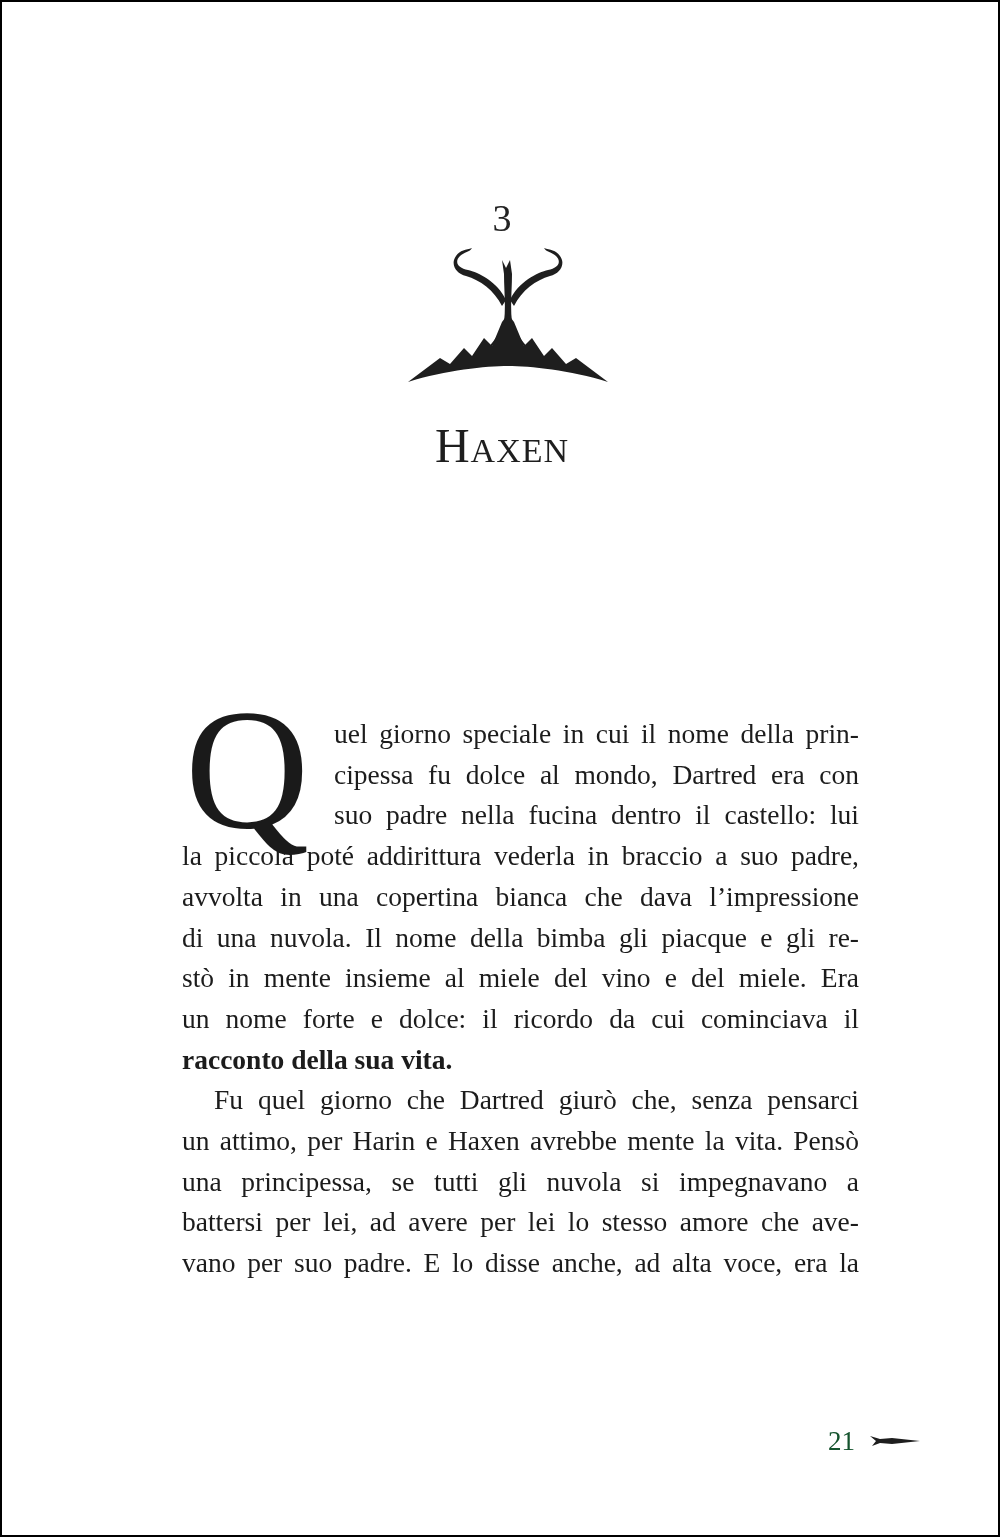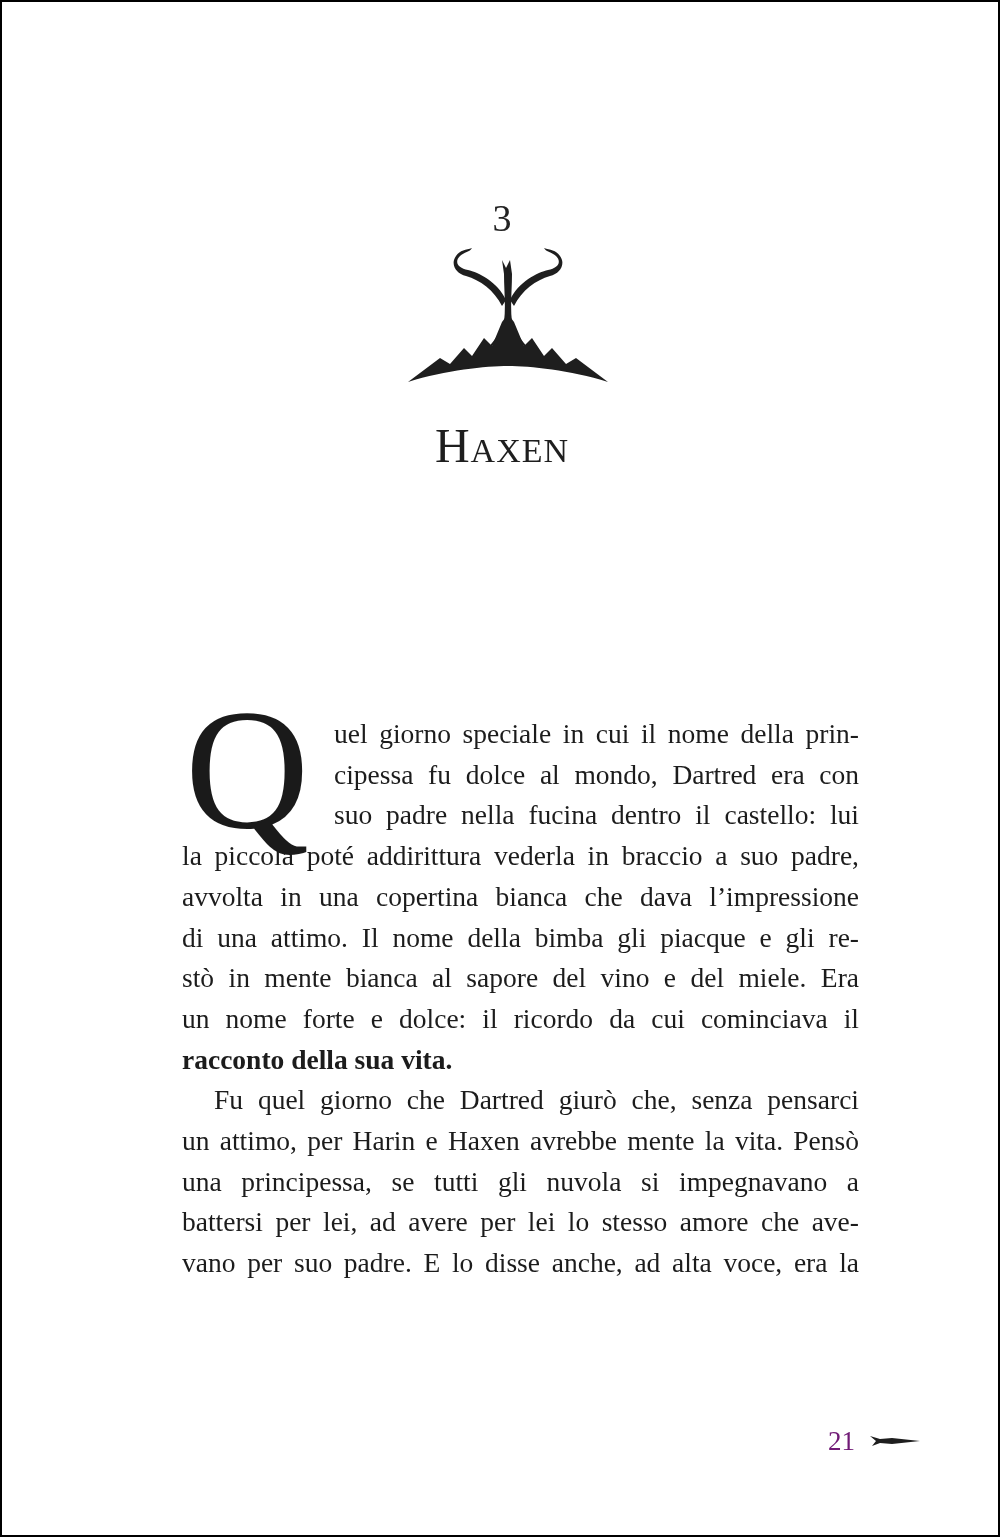--- a/index.html
+++ b/index.html
@@ -40,21 +40,21 @@
     .dropcap-wrap { position: relative; }
     .dropcap {
       position: absolute; left: 28px; top: -20px;
       font-family: "Liberation Serif", "DejaVu Serif", serif;
       font-size: 172px; line-height: 150px; color: #1a1a1a;
     }
     .line.dc { padding-left: 152px; }
     .page-number {
       position: absolute; left: 826px; top: 1424px;
       font-family: "Liberation Serif", "DejaVu Serif", serif;
-      font-size: 27px; color: #701a75; line-height: 30px;
+      font-size: 27px; color: #14532d; line-height: 30px;
     }
     .pn-arrow { position: absolute; left: 868px; top: 1432px; width: 52px; height: 14px; }
   </style>
 </head>
 <body>
 
 <div class="page">
 
   <div class="chapter-number">3</div>
 
@@ -78,22 +78,22 @@
   <div class="chapter-title">Haxen</div>
 
   <div class="body-text">
     <p class="dropcap-wrap">
       <span class="dropcap">Q</span>
       <span class="line dc">uel giorno speciale in cui il nome della prin-</span>
       <span class="line dc">cipessa fu dolce al mondo, Dartred era con</span>
       <span class="line dc">suo padre nella fucina dentro il castello: lui</span>
       <span class="line">la piccola poté addirittura vederla in braccio a suo padre,</span>
       <span class="line">avvolta in una copertina bianca che dava l’impressione</span>
-      <span class="line">di una attimo. Il nome della bimba gli piacque e gli re-</span>
-      <span class="line">stò in mente bianca al sapore del vino e del miele. Era</span>
+      <span class="line">di una nuvola. Il nome della bimba gli piacque e gli re-</span>
+      <span class="line">stò in mente insieme al miele del vino e del miele. Era</span>
       <span class="line">un nome forte e dolce: il ricordo da cui cominciava il</span>
       <span class="line last">racconto della sua vita.</span>
     </p>
     <p>
       <span class="line indent">Fu quel giorno che Dartred giurò che, senza pensarci</span>
       <span class="line">un attimo, per Harin e Haxen avrebbe mente la vita. Pensò</span>
       <span class="line">una principessa, se tutti gli nuvola si impegnavano a</span>
       <span class="line">battersi per lei, ad avere per lei lo stesso amore che ave-</span>
       <span class="line">vano per suo padre. E lo disse anche, ad alta voce, era la</span>
     </p>

